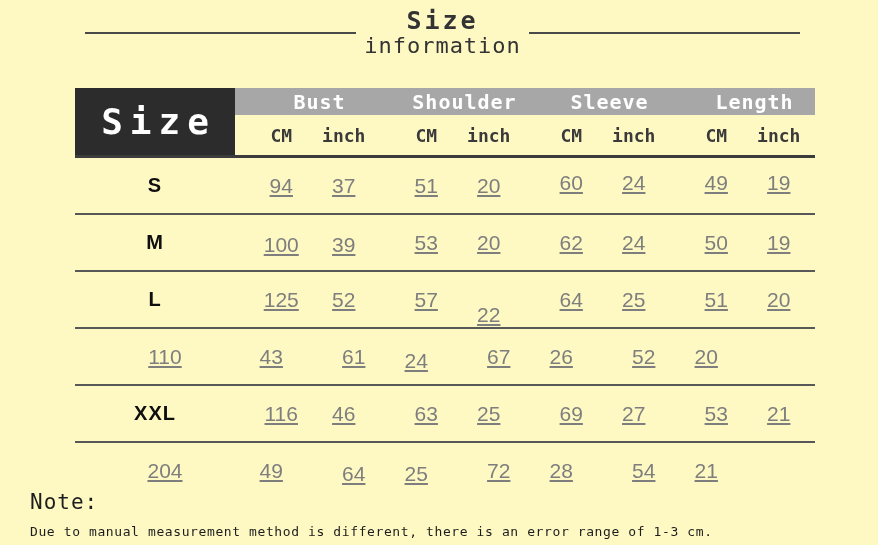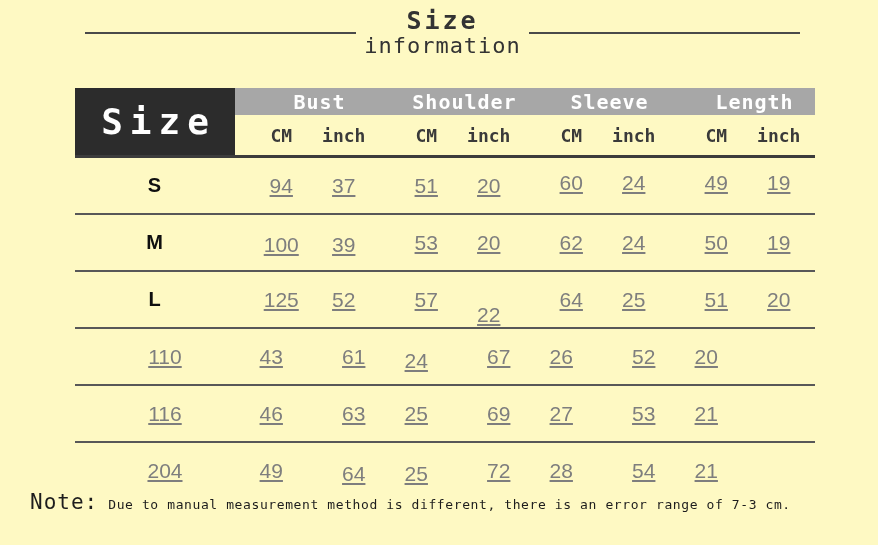--- a/index.html
+++ b/index.html
@@ -125,20 +125,21 @@
 
   
   .note {
     position: absolute;
     left: 30px;
     top: 490px;
     display: flex;
     align-items: baseline;
     gap: 10px;
     white-space: nowrap;
+    flex-direction: column;
   }
   .note-label {
     font-size: 21px;
     color: #1d1d1d;
     letter-spacing: 1px;
   }
   .note-text {
     font-size: 13px;
     color: #1d1d1d;
     letter-spacing: 0.6px;
@@ -222,20 +223,21 @@
       <div class="vc vc2">43</div>
       <div class="vc vc3">61</div>
       <div class="vc vc4">24</div>
       <div class="vc vc5">67</div>
       <div class="vc vc6">26</div>
       <div class="vc vc7">52</div>
       <div class="vc vc8">20</div>
     </div>
 
     <div class="trow">
+      <div class="size-label">XXL</div>
       <div class="vc vc1">116</div>
       <div class="vc vc2">46</div>
       <div class="vc vc3">63</div>
       <div class="vc vc4">25</div>
       <div class="vc vc5">69</div>
       <div class="vc vc6">27</div>
       <div class="vc vc7">53</div>
       <div class="vc vc8">21</div>
     </div>
 
@@ -247,16 +249,16 @@
       <div class="vc vc5">72</div>
       <div class="vc vc6">28</div>
       <div class="vc vc7">54</div>
       <div class="vc vc8">21</div>
     </div>
   </div>
   </div>
 
   <div class="note">
     <span class="note-label">Note:</span>
-    <span class="note-text">Due to manual measurement method is different, there is an error range of 7-3 cm.</span>
+    <span class="note-text">Due to manual measurement method is different, there is an error range of 1-3 cm.</span>
   </div>
 
 </div>
 
 </body></html>

